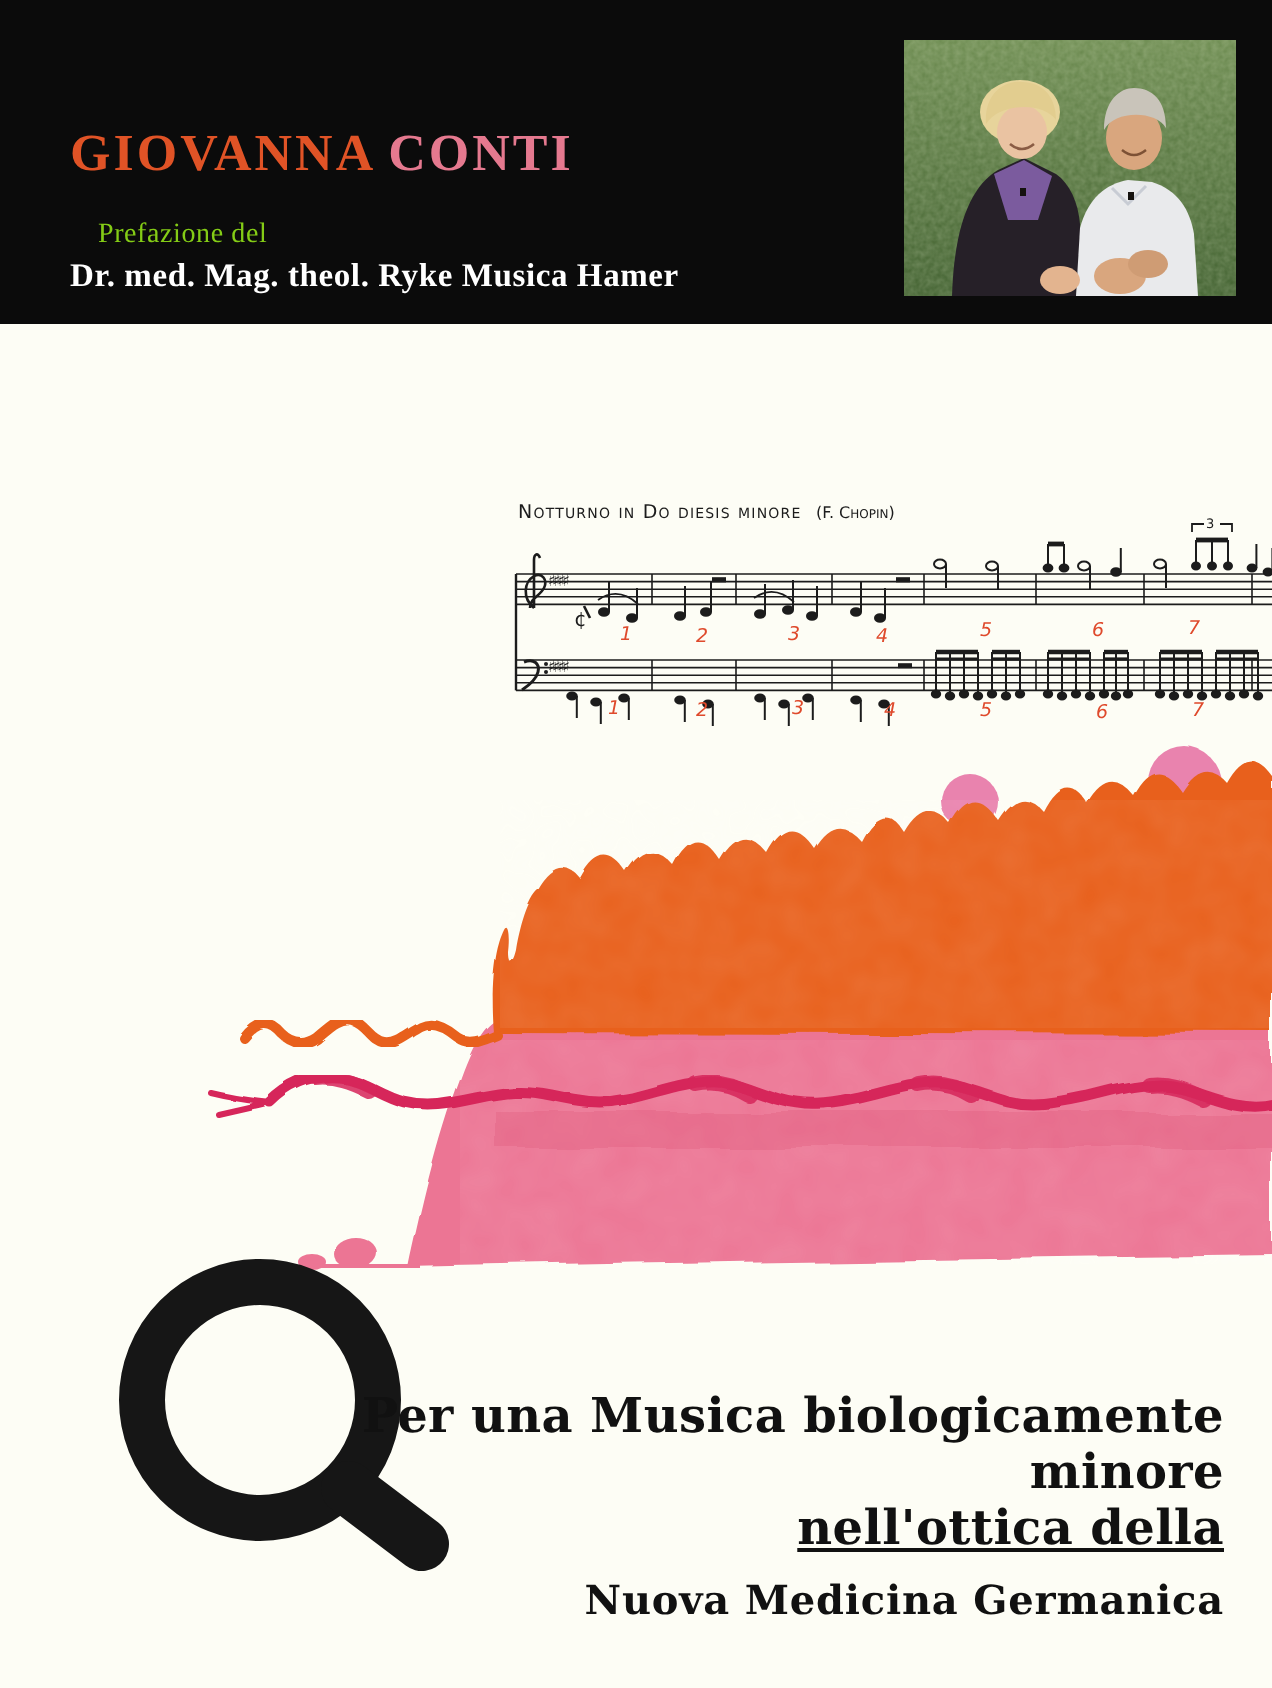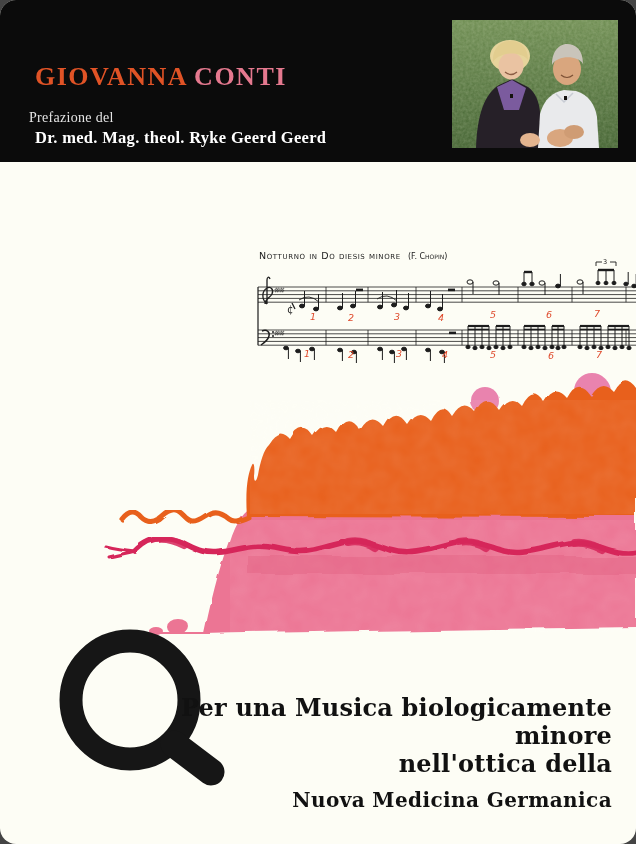--- a/index.html
+++ b/index.html
@@ -1,36 +1,35 @@
 <!DOCTYPE html>
 <html><head>
 <meta charset="utf-8">
 <style>
   html,body{margin:0;padding:0;background:#444;}
   .page{
     position:relative;width:636px;height:844px;margin:0 auto;
     background:#fdfdf5;overflow:hidden;
     font-family:"Liberation Serif", serif;
-    border-radius:16px;
   }
   
   .header{
     position:absolute;left:0;top:0;width:636px;height:162px;
     background:#0b0b0b;
   }
   .author{
     position:absolute;left:35px;top:62px;
     font-size:26px;font-weight:bold;letter-spacing:1.5px;
     font-family:"Liberation Serif", serif;
   }
   .author .first{color:#e05326;}
   .author .last{color:#e5798f;margin-left:6px;}
   .preface-label{
-    position:absolute;left:29px;top:110px;
-    color:#e5e5e5;font-size:14px;letter-spacing:.3px;
+    position:absolute;left:49px;top:110px;
+    color:#84cc16;font-size:14px;letter-spacing:.3px;
   }
   .preface-author{
     position:absolute;left:35px;top:128px;
     color:#ffffff;font-size:16.5px;font-weight:bold;letter-spacing:.3px;
   }
   .photo{
     position:absolute;left:452px;top:20px;width:166px;height:128px;
     overflow:hidden;
   }
   
@@ -46,34 +45,34 @@
   .waves{position:absolute;left:0;top:370px;width:636px;height:280px;}
   
   .magnifier{position:absolute;left:48px;top:618px;width:180px;height:168px;}
   
   .title-block{
     position:absolute;right:24px;top:694px;width:480px;
     text-align:right;color:#111;
     font-family:"DejaVu Serif", serif;font-weight:bold;
   }
   .title-block .line1{font-size:24px;line-height:28px;letter-spacing:.2px;}
-  .title-block .line2{font-size:24px;line-height:28px;letter-spacing:.2px;}
+  .title-block .line2{font-size:24px;line-height:28px;letter-spacing:.2px;text-decoration:underline;}
   .title-block .line3{font-size:20px;line-height:34px;margin-top:5px;letter-spacing:.4px;}
 </style>
 </head>
 <body>
 
 <div class="page">
 
   <div class="header">
     <div class="author">
       <span class="first">GIOVANNA</span><span class="last">CONTI</span>
     </div>
     <div class="preface-label">Prefazione del</div>
-    <div class="preface-author">Dr. med. Mag. theol. Ryke Geerd Geerd</div>
+    <div class="preface-author">Dr. med. Mag. theol. Ryke Musica Hamer</div>
 
     <div class="photo">
       <svg width="166" height="128" viewBox="0 0 166 128">
         <defs>
           <linearGradient id="gbg" x1="0" y1="0" x2="0" y2="1">
             <stop offset="0" stop-color="#6b8a4f"></stop>
             <stop offset="1" stop-color="#3f5f2e"></stop>
           </linearGradient>
           <filter id="leaf" x="0" y="0" width="100%" height="100%">
             <feTurbulence type="fractalNoise" baseFrequency="0.35" numOctaves="2" seed="4" result="n"></feTurbulence>

